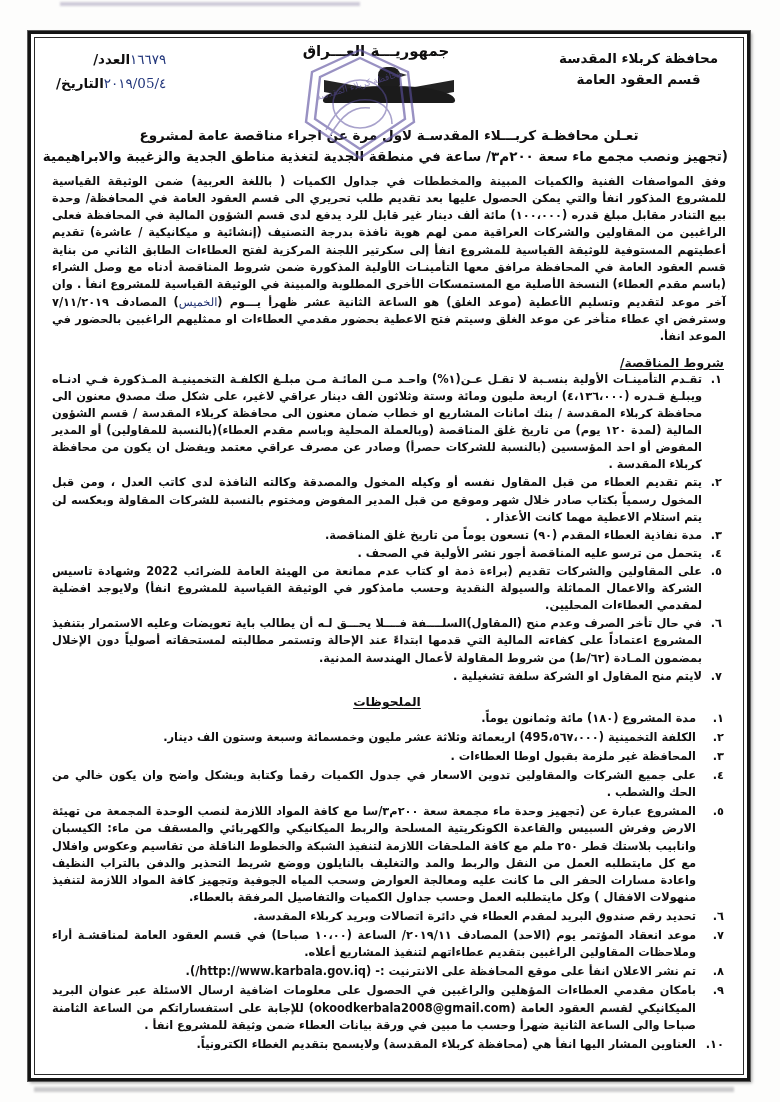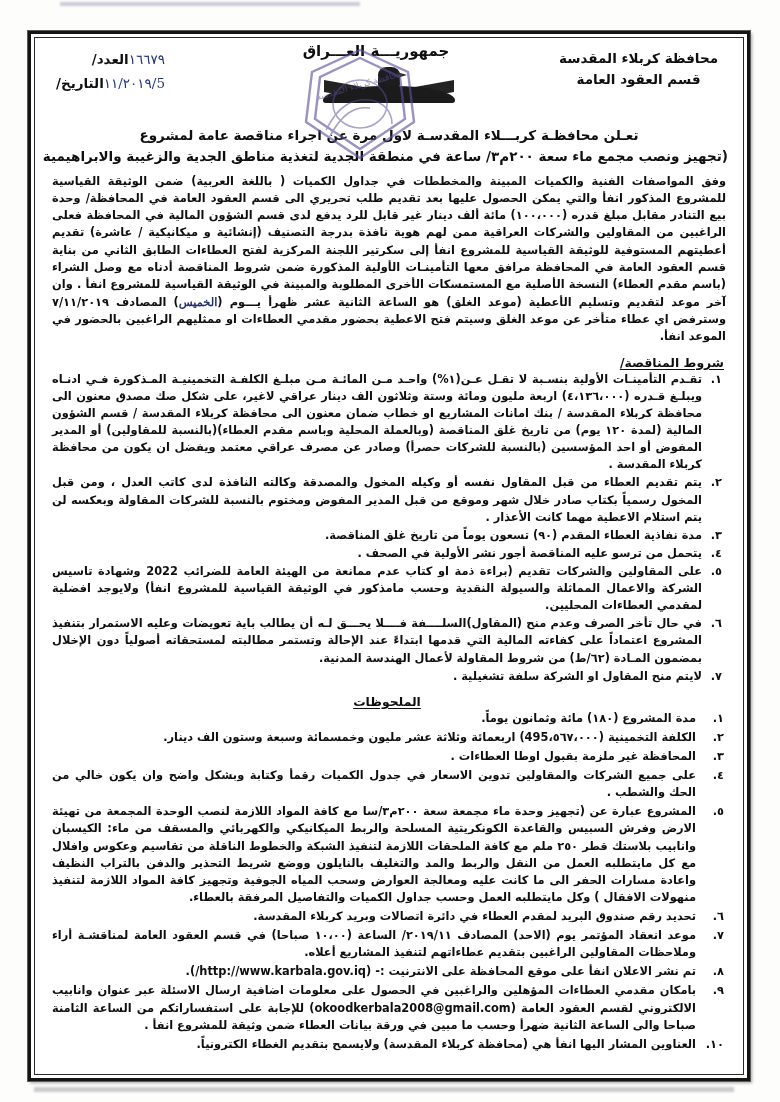--- a/index.html
+++ b/index.html
@@ -240,21 +240,21 @@
     position: absolute;
     right: -22px;
     font-weight: 700;
   }
   .notes-wrap { margin-top: 2px; }
 
   
   .hw-inline {
     font-family: "DejaVu Serif", serif;
     color: #1f2f6e;
-    font-weight: 700;
+    font-weight: 400;
     letter-spacing: .5px;
   }
 
   
   .sign {
     position: absolute;
     right: 430px;
     bottom: 14px;
     text-align: center;
     width: 240px;
@@ -340,21 +340,21 @@
           <div class="beak"></div>
           <div class="body"></div>
         </div>
       </div>
 
       <div class="hdr-left">
         <div class="row">
           <span class="hw">١٦٦٧٩</span><span>العدد/</span>
         </div>
         <div class="row">
-          <span class="hw">5/١١/٢٠١٩</span><span>التاريخ/</span>
+          <span class="hw">٤/05/٢٠١٩</span><span>التاريخ/</span>
         </div>
       </div>
     </div>
 
     <div class="title-block">
       <div class="t-sub wide">تعـلن محافظـة كربـــلاء المقدسـة لاول مرة عن اجراء مناقصة عامة لمشروع</div>
       <div class="t-sub">(تجهيز ونصب مجمع ماء سعة ٢٠٠م٣/ ساعة في منطقة الجدية لتغذية مناطق الجدية والزغيبة والابراهيمية</div>
     </div>
 
     <div class="para"><span>وفق المواصفات الفنية والكميات المبينة والمخططات في جداول الكميات ( باللغة العربية) ضمن الوثيقة القياسية للمشروع المذكور انفأ والتي يمكن الحصول عليها بعد تقديم طلب تحريري الى قسم العقود العامة في المحافظة/ وحدة بيع التنادر مقابل مبلغ قدره (١٠٠،٠٠٠) مائة ألف دينار غير قابل للرد يدفع لدى قسم الشؤون المالية في المحافظة فعلى الراغبين من المقاولين والشركات العراقية ممن لهم هوية نافذة بدرجة التصنيف (إنشائية و ميكانيكية / عاشرة) تقديم أعطيتهم المستوفية للوثيقة القياسية للمشروع انفأ إلى سكرتير اللجنة المركزية لفتح العطاءات الطابق الثاني من بناية قسم العقود العامة في المحافظة مرافق معها التأمينـات الأولية المذكورة ضمن شروط المناقصة أدناه مع وصل الشراء (باسم مقدم العطاء) النسخة الأصلية مع المستمسكات الأخرى المطلوبة والمبينة في الوثيقة القياسية للمشروع انفأ . وان آخر موعد لتقديم وتسليم الأعطية (موعد الغلق) هو الساعة الثانية عشر ظهرأ يـــوم (</span><span class="hw-inline">الخميس</span><span>) المصادف ٧/١١/٢٠١٩ وسترفض اي عطاء متأخر عن موعد الغلق وسيتم فتح الاعطية بحضور مقدمي العطاءات او ممثليهم الراغبين بالحضور في الموعد انفأ.</span></div>
@@ -373,21 +373,21 @@
     <div class="sec-head center-ish">الملحوظات</div>
     <ol class="notes notes-wrap">
       <li>مدة المشروع (١٨٠) مائة وثمانون يوماً.</li>
       <li>الكلفة التخمينية (495،٥٦٧،٠٠٠) اربعمائة وثلاثة عشر مليون وخمسمائة وسبعة وستون الف دينار.</li>
       <li>المحافظة غير ملزمة بقبول اوطا العطاءات .</li>
       <li>على جميع الشركات والمقاولين تدوين الاسعار في جدول الكميات رقمأ وكتابة وبشكل واضح وان يكون خالي من الحك والشطب .</li>
       <li>المشروع عبارة عن (تجهيز وحدة ماء مجمعة سعة ٢٠٠م٣/سا مع كافة المواد اللازمة لنصب الوحدة المجمعة من تهيئة الارض وفرش السبيس والقاعدة الكونكريتية المسلحة والربط الميكانيكي والكهربائي والمسقف من ماء: الكيسبان وانابيب بلاستك قطر ٢٥٠ ملم مع كافة الملحقات اللازمة لتنفيذ الشبكة والخطوط الناقلة من تقاسيم وعكوس وافلال مع كل مايتطلبه العمل من النقل والربط والمد والتغليف بالنايلون ووضع شريط التحذير والدفن بالتراب النظيف واعادة مسارات الحفر الى ما كانت عليه ومعالجة العوارض وسحب المياه الجوفية وتجهيز كافة المواد اللازمة لتنفيذ منهولات الافقال ) وكل مايتطلبه العمل وحسب جداول الكميات والتفاصيل المرفقة بالعطاء.</li>
       <li>تحديد رقم صندوق البريد لمقدم العطاء في دائرة اتصالات وبريد كربلاء المقدسة.</li>
       <li>موعد انعقاد المؤتمر يوم (الاحد) المصادف ٢٠١٩/١١/ الساعة (١٠،٠٠ صباحا) في قسم العقود العامة لمناقشـة أراء وملاحظات المقاولين الراغبين بتقديم عطاءاتهم لتنفيذ المشاريع أعلاه.</li>
       <li>تم نشر الاعلان انفأ على موقع المحافظة على الانترنيت :- (http://www.karbala.gov.iq/).</li>
-      <li>بامكان مقدمي العطاءات المؤهلين والراغبين في الحصول على معلومات اضافية ارسال الاسئلة عبر عنوان وانابيب الالكتروني لقسم العقود العامة (okoodkerbala2008@gmail.com) للإجابة على استفساراتكم من الساعة الثامنة صباحا والى الساعة الثانية ضهرأ وحسب ما مبين في ورقة بيانات العطاء ضمن وثيقة للمشروع انفأ .</li>
+      <li>بامكان مقدمي العطاءات المؤهلين والراغبين في الحصول على معلومات اضافية ارسال الاسئلة عبر عنوان البريد الميكانيكي لقسم العقود العامة (okoodkerbala2008@gmail.com) للإجابة على استفساراتكم من الساعة الثامنة صباحا والى الساعة الثانية ضهرأ وحسب ما مبين في ورقة بيانات العطاء ضمن وثيقة للمشروع انفأ .</li>
       <li>العناوين المشار اليها انفأ هي (محافظة كربلاء المقدسة) ولايسمح بتقديم الغطاء الكترونياً.</li>
     </ol>
 
 
   </div>
 
   <div class="edge-smudge-bottom"></div>
 </div>
 
 </body></html>

